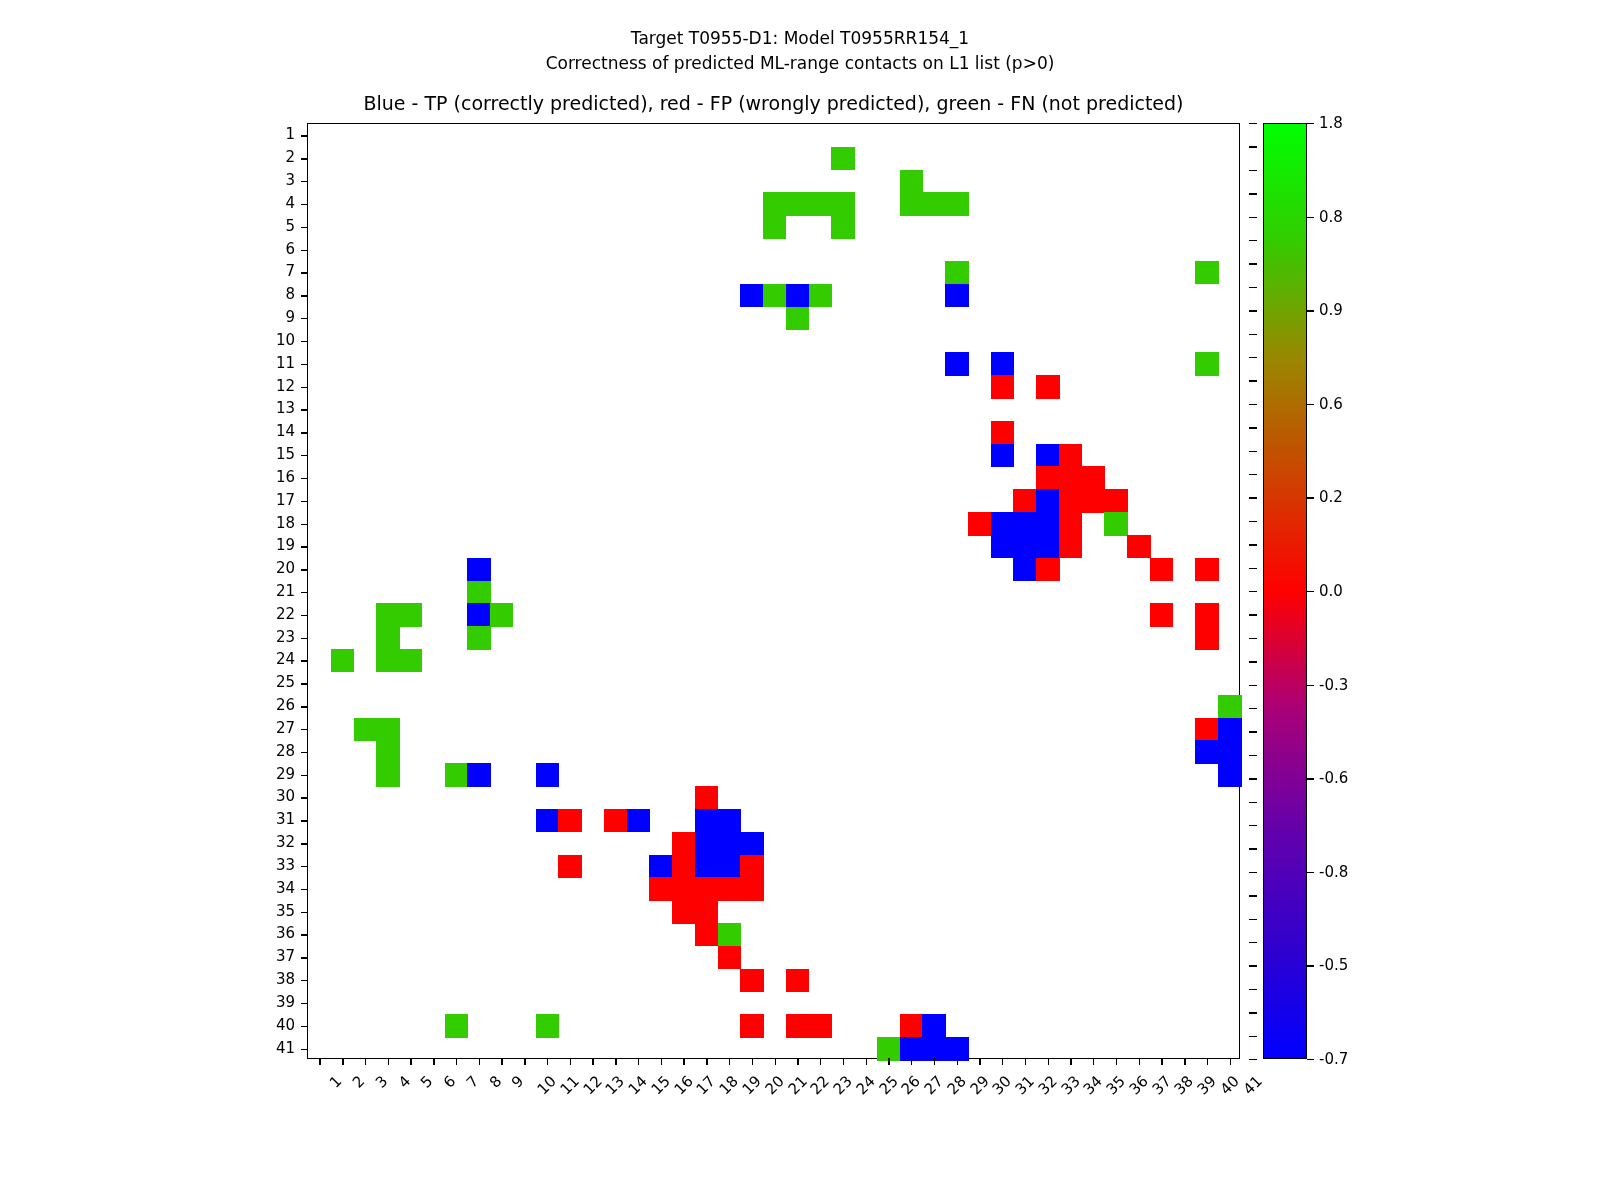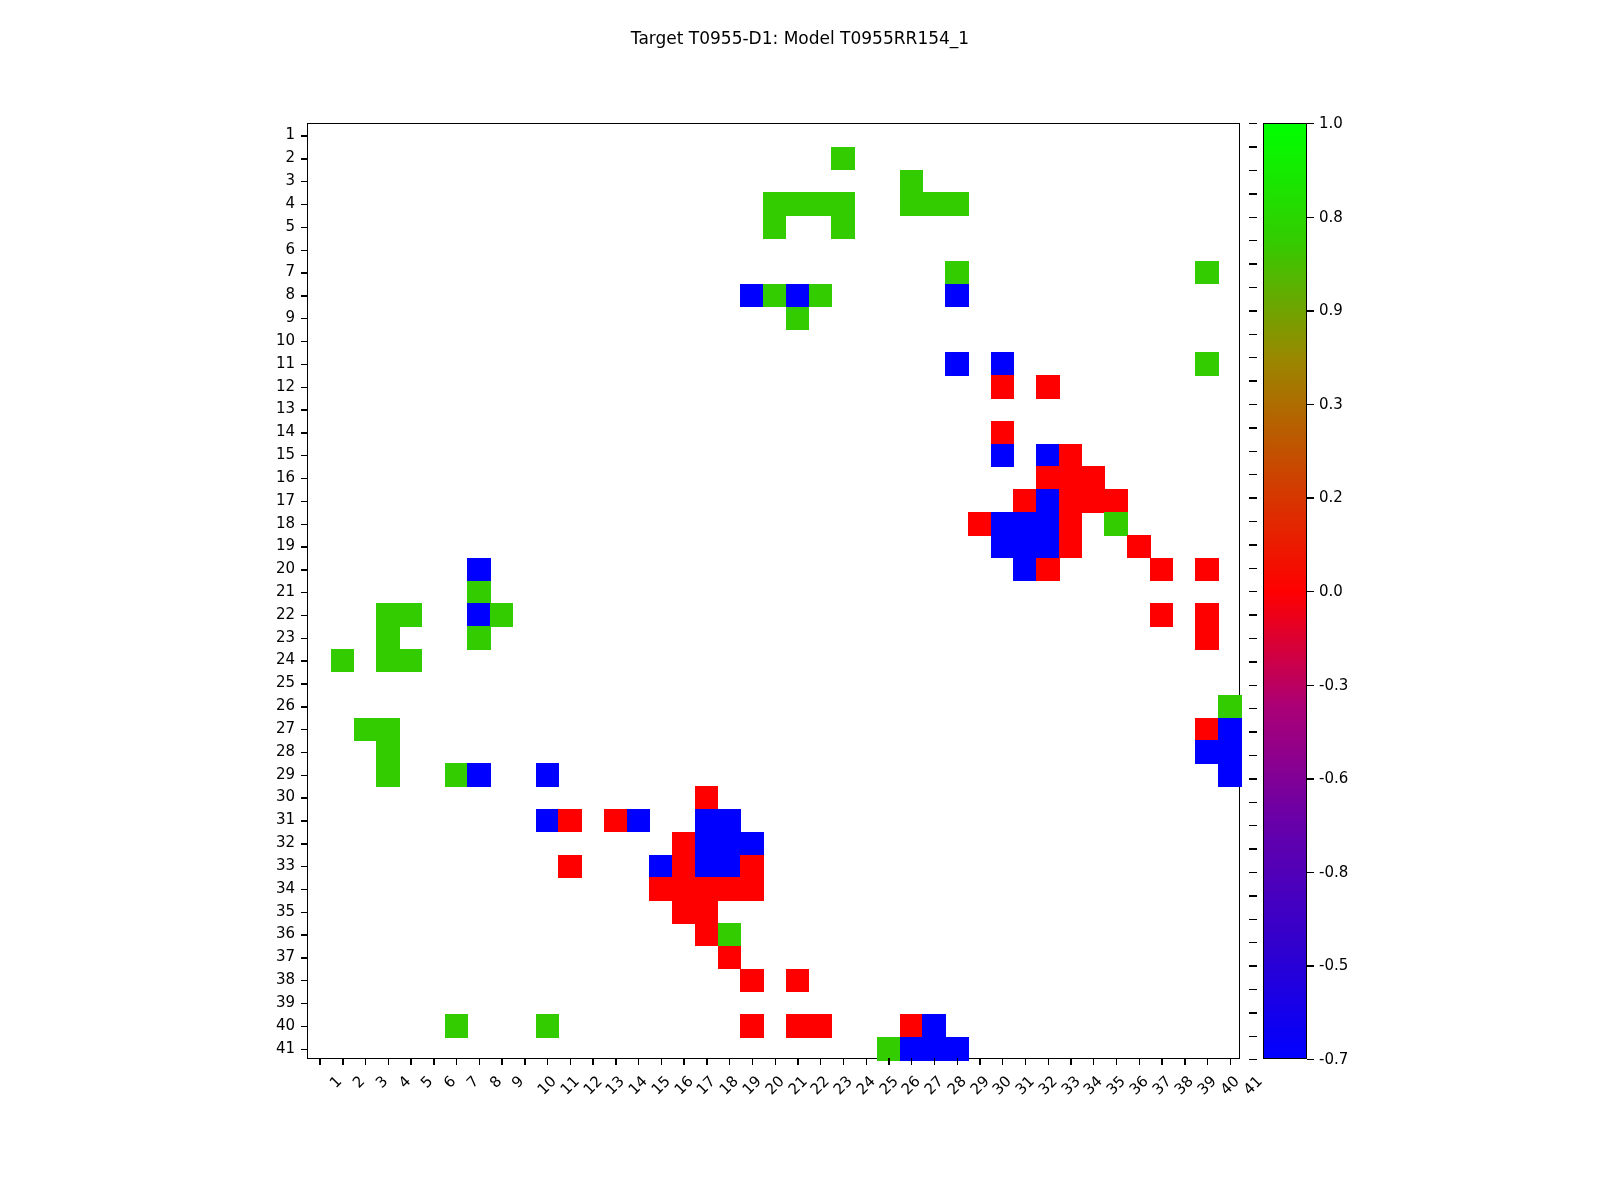--- a/index.html
+++ b/index.html
@@ -75,22 +75,24 @@
   .minorcol{position:absolute;left:1249px;top:119px;width:8px;height:936px;}
   .minorcol i{position:absolute;left:0;width:8px;height:1.4px;background:#000;display:block;}
 </style>
 </head>
 <body>
 
 <div class="fig">
 
   <div class="suptitle">
     <span>Target T0955-D1: Model T0955RR154_1</span>
+    <span class="l2">Correctness of predicted ML-range contacts on L1 list (p&gt;0)</span>
   </div>
 
+  <div class="axtitle">Blue - TP (correctly predicted), red - FP (wrongly predicted), green - FN (not predicted)</div>
 
   <div class="plot">
     <div class="cells" id="cells">
         <div class="cell" style="left: 523.39px; top: 22.8293px; width: 23.3561px; height: 23.4293px; background: rgb(51, 204, 0);"></div>
         <div class="cell" style="left: 591.659px; top: 45.6585px; width: 23.3561px; height: 23.4293px; background: rgb(51, 204, 0);"></div>
         <div class="cell" style="left: 455.122px; top: 68.4878px; width: 23.3561px; height: 23.4293px; background: rgb(51, 204, 0);"></div>
         <div class="cell" style="left: 477.878px; top: 68.4878px; width: 23.3561px; height: 23.4293px; background: rgb(51, 204, 0);"></div>
         <div class="cell" style="left: 500.634px; top: 68.4878px; width: 23.3561px; height: 23.4293px; background: rgb(51, 204, 0);"></div>
         <div class="cell" style="left: 523.39px; top: 68.4878px; width: 23.3561px; height: 23.4293px; background: rgb(51, 204, 0);"></div>
         <div class="cell" style="left: 591.659px; top: 68.4878px; width: 23.3561px; height: 23.4293px; background: rgb(51, 204, 0);"></div>
@@ -422,27 +424,27 @@
       <i style="top: 865.8px;"></i>
       <i style="top: 889.2px;"></i>
       <i style="top: 912.6px;"></i>
       <i style="top: 936px;"></i>
     </div>
 
   <div class="cbar-wrap">
     <div class="cbar"></div>
     <div id="cbticks">
         <div class="cbtick" style="top: 0px;"></div>
-        <div class="cblabel" style="top: 0px;">1.0</div>
+        <div class="cblabel" style="top: 0px;">1.8</div>
         <div class="cbtick" style="top: 93.6px;"></div>
         <div class="cblabel" style="top: 93.6px;">0.8</div>
         <div class="cbtick" style="top: 187.2px;"></div>
         <div class="cblabel" style="top: 187.2px;">0.9</div>
         <div class="cbtick" style="top: 280.8px;"></div>
-        <div class="cblabel" style="top: 280.8px;">0.3</div>
+        <div class="cblabel" style="top: 280.8px;">0.6</div>
         <div class="cbtick" style="top: 374.4px;"></div>
         <div class="cblabel" style="top: 374.4px;">0.2</div>
         <div class="cbtick" style="top: 468px;"></div>
         <div class="cblabel" style="top: 468px;">0.0</div>
         <div class="cbtick" style="top: 561.6px;"></div>
         <div class="cblabel" style="top: 561.6px;">-0.3</div>
         <div class="cbtick" style="top: 655.2px;"></div>
         <div class="cblabel" style="top: 655.2px;">-0.6</div>
         <div class="cbtick" style="top: 748.8px;"></div>
         <div class="cblabel" style="top: 748.8px;">-0.8</div>

